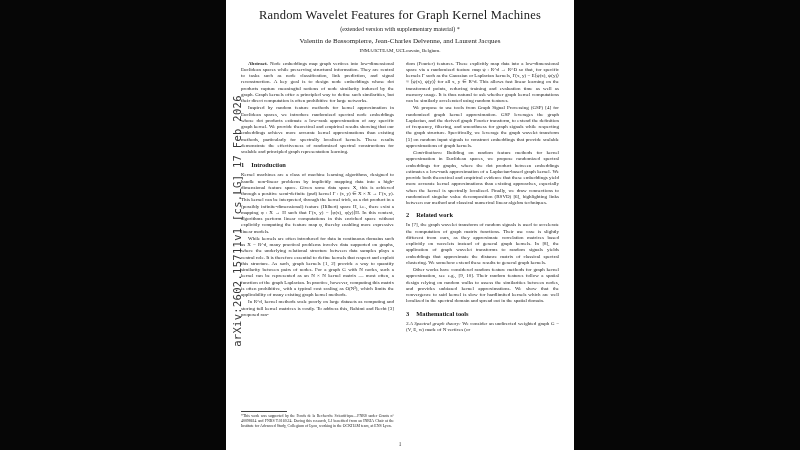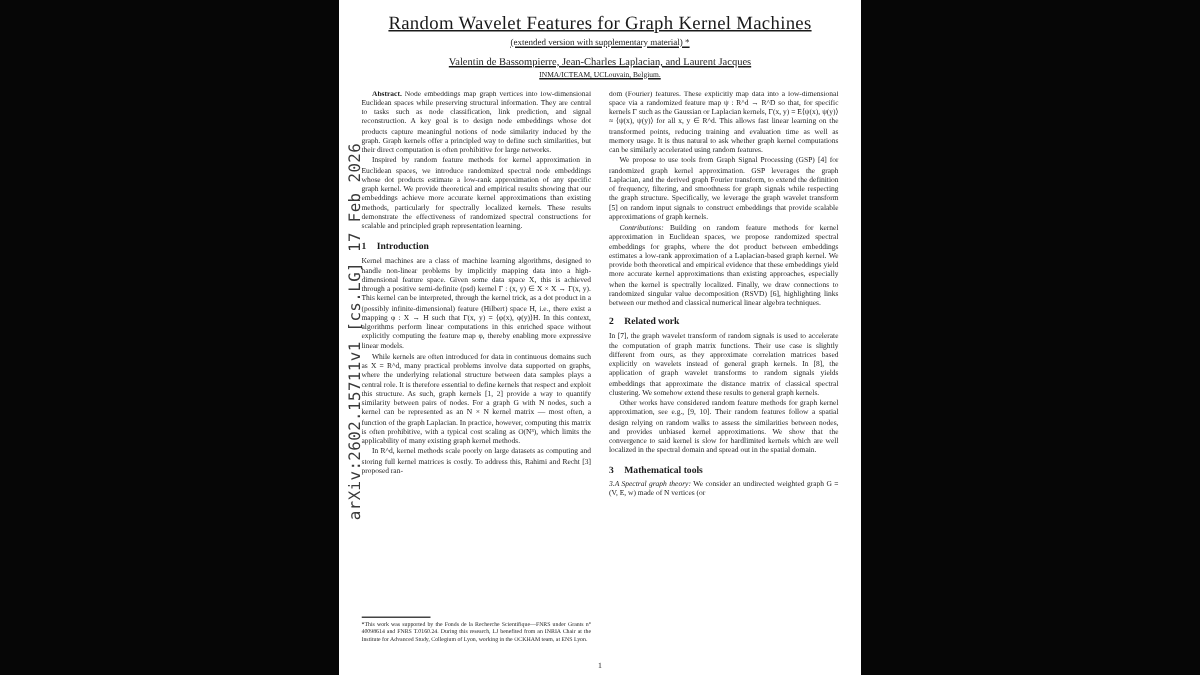--- a/index.html
+++ b/index.html
@@ -27,21 +27,21 @@
     position: absolute;
     top: 221px;
     left: 11px;
     transform: translate(-50%, -50%) rotate(-90deg);
     white-space: nowrap;
     font-family: "DejaVu Sans Mono", monospace;
     font-size: 10.5px;
     letter-spacing: 0.3px;
     color: #3a3a3a;
   }
-  .paper-header { text-align: center; text-decoration: underline; }
+  .paper-header { text-align: center; }
   .title {
     font-size: 12.5px;
     font-weight: normal;
     letter-spacing: 0.2px;
     margin-top: 1px;
   }
   .subtitle { font-size: 6px; margin-top: 2.5px; color: #222; }
   .authors  { font-size: 7px; margin-top: 5px; }
   .affiliation { font-size: 5px; margin-top: 3px; color: #222; }
   .columns {
@@ -95,21 +95,21 @@
 <body>
 
 <div class="viewport">
   <div class="page">
 
     <div class="arxiv-stamp">arXiv:2602.15711v1 [cs.LG] 17 Feb 2026</div>
 
     <header class="paper-header">
       <h1 class="title">Random Wavelet Features for Graph Kernel Machines</h1>
       <div class="subtitle">(extended version with supplementary material) *</div>
-      <div class="authors">Valentin de Bassompierre, Jean-Charles Laplacian, and Laurent Jacques</div>
+      <div class="authors">Valentin de Bassompierre, Jean-Charles Delvenne, and Laurent Jacques</div>
       <div class="affiliation">INMA/ICTEAM, UCLouvain, Belgium.</div>
     </header>
 
     <div class="columns">
 
       <div class="col col-left">
         <p class="para indent"><span class="bold">Abstract.</span> <span>Node embeddings map graph vertices into low-dimensional Euclidean spaces while preserving structural information. They are central to tasks such as node classification, link prediction, and signal reconstruction. A key goal is to design node embeddings whose dot products capture meaningful notions of node similarity induced by the graph. Graph kernels offer a principled way to define such similarities, but their direct computation is often prohibitive for large networks.</span></p>
         <p class="para indent">Inspired by random feature methods for kernel approximation in Euclidean spaces, we introduce randomized spectral node embeddings whose dot products estimate a low-rank approximation of any specific graph kernel. We provide theoretical and empirical results showing that our embeddings achieve more accurate kernel approximations than existing methods, particularly for spectrally localized kernels. These results demonstrate the effectiveness of randomized spectral constructions for scalable and principled graph representation learning.</p>
 
         <h2 class="sec-heading"><span class="sec-num">1</span><span>Introduction</span></h2>

